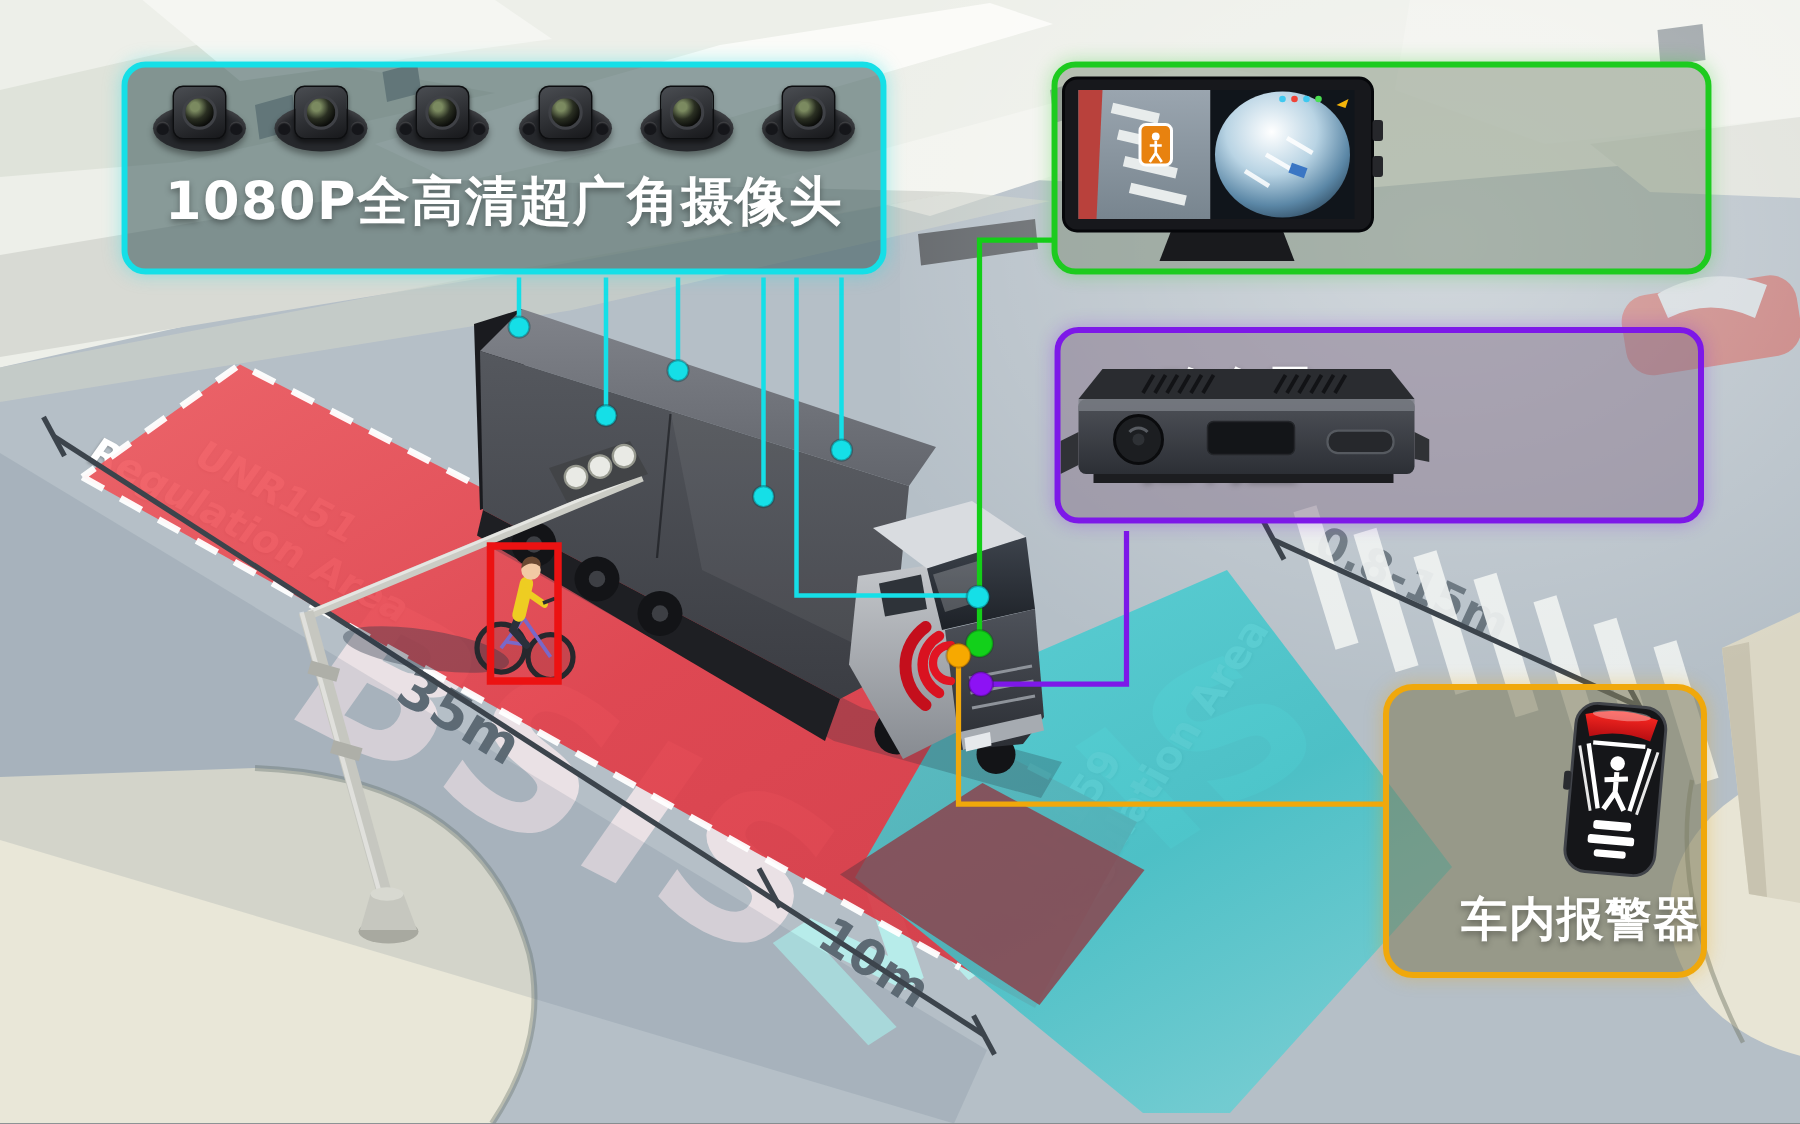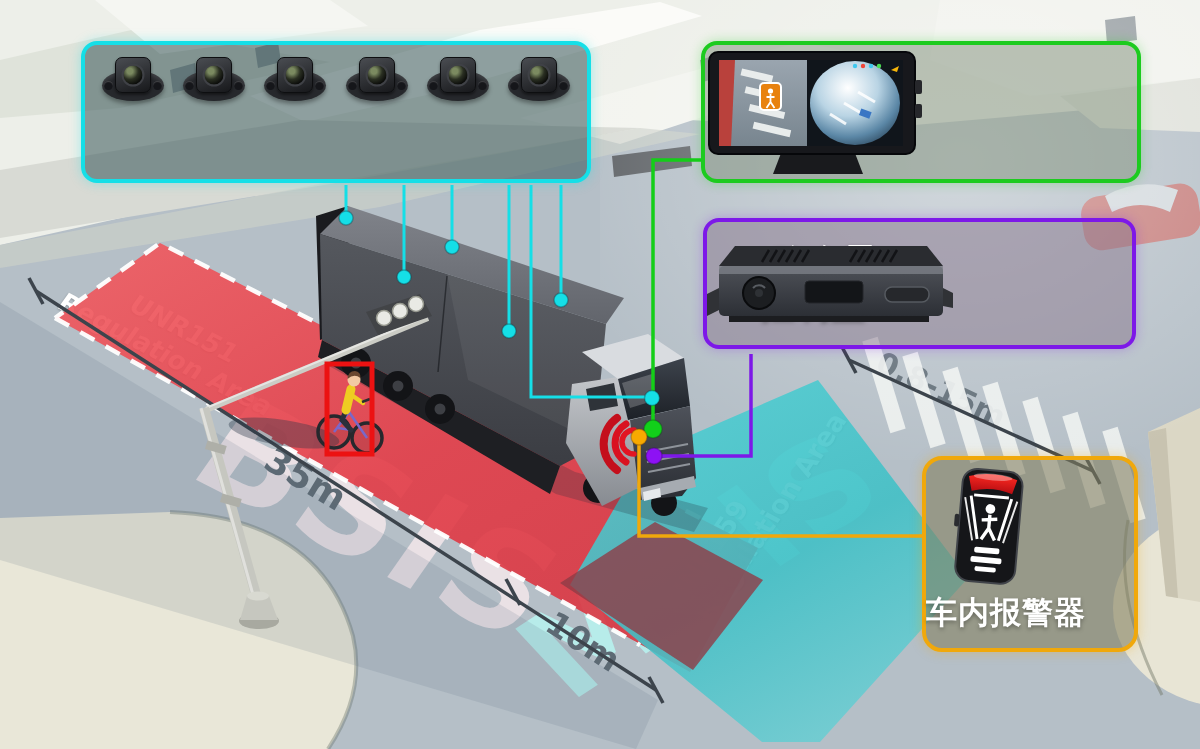--- a/index.html
+++ b/index.html
@@ -34,21 +34,21 @@
     background:rgba(126,141,119,.5);box-shadow:0 0 12px rgba(29,203,31,.3);}
   #control-panel{left:703px;top:218px;width:433px;height:131px;border-color:#7d18e8;
     background:rgba(131,112,136,.48);box-shadow:0 0 12px rgba(125,24,232,.3);}
   .side-text{position:absolute;left:10px;top:50%;transform:translateY(-50%);width:192px;
     text-align:center;font-size:35px;line-height:1.22;}
   .art{position:absolute;}
 
   
   #alarm-panel{left:922px;top:456px;width:216px;height:196px;border-radius:20px;border-color:#f0a80b;
     background:rgba(129,125,93,.58);box-shadow:0 0 12px rgba(240,168,11,.35);
-    display:flex;flex-direction:column;align-items:flex-start;}
+    display:flex;flex-direction:column;align-items:flex-end;}
   #alarm-panel .panel-title{font-size:31px;margin-top:0;}
 
   
   .zone-word{position:absolute;font-weight:800;line-height:1;white-space:nowrap;}
   #bsis-word{left:252px;top:378px;font-size:138px;letter-spacing:5px;
     color:rgba(255,239,241,.72);transform:rotate(27deg) skewX(-8deg);transform-origin:left top;}
   #mois-word{left:583px;top:592px;font-size:126px;letter-spacing:4px;
     color:rgba(183,243,240,.85);transform:rotate(-33deg) skewX(10deg);transform-origin:left bottom;}
   .reg-label{position:absolute;color:#fff;font-weight:bold;text-align:center;line-height:1.18;
     text-shadow:0 1px 2px rgba(0,0,0,.25);white-space:nowrap;}
@@ -320,20 +320,21 @@
             <span class="cam-lens"></span>
           </span>
         </span>
       <span class="cam">
           <span class="cam-body"></span>
           <span class="cam-head">
             <span class="cam-lens"></span>
           </span>
         </span>
     </div>
+    <div class="panel-title white-txt">1080P全高清超广角摄像头</div>
   </div>
 
   <div id="monitor-panel" class="panel">
     <div class="side-text white-txt">
       <div>6路全景</div>
       <div>显示器</div>
     </div>
     <svg class="art" style="right:8px;top:5px;" width="222" height="128" viewBox="0 0 222 128">
       <defs>
         <linearGradient id="camView" x1="0" y1="0" x2="0" y2="1">

